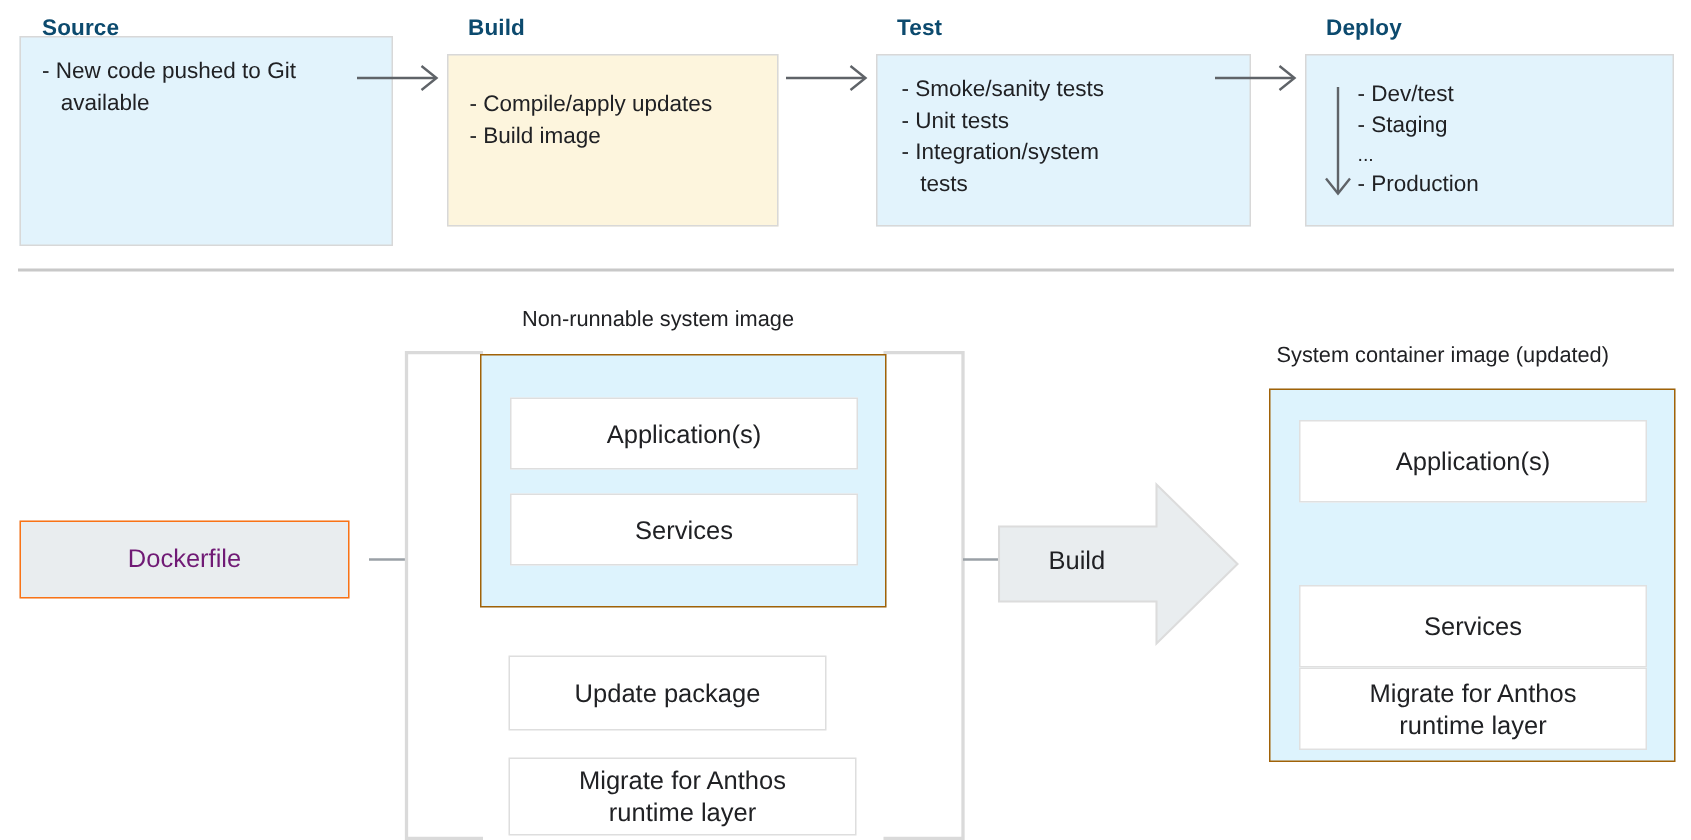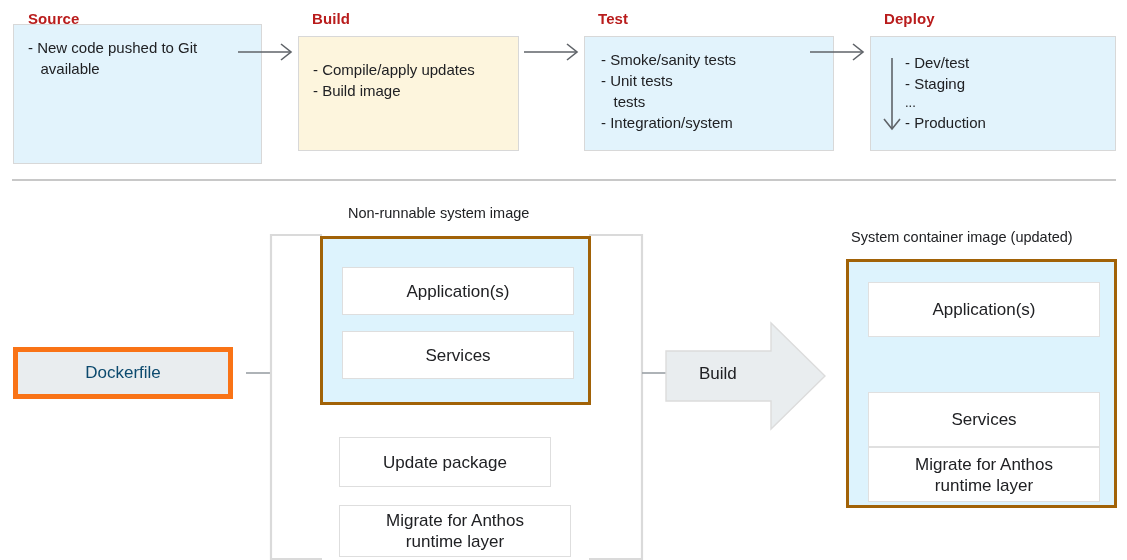--- a/index.html
+++ b/index.html
@@ -17,21 +17,21 @@
     height: 560px;
     overflow: hidden;
     background: #ffffff;
   }
   .abs { position: absolute; }
 
   
   .stage-title {
     font-size: 15px;
     font-weight: bold;
-    color: #b91c1c;
+    color: #0c4a6e;
     letter-spacing: .1px;
     white-space: nowrap;
   }
   .stage-box {
     box-sizing: border-box;
     border: 1px solid #d8d8d8;
     padding: 12px 14px 10px 14px;
   }
   .stage-box.blue { background: #e2f3fc; }
   .stage-box.cream { background: #fdf5dd; }
@@ -52,43 +52,43 @@
 
   
   .cap {
     font-size: 14.5px;
     color: #202124;
     white-space: nowrap;
   }
   .bluepanel {
     box-sizing: border-box;
     background: #ddf3fd;
-    border: 3px solid #a16207;
+    border: 1px solid #a16207;
   }
   .whitebox {
     box-sizing: border-box;
     background: #ffffff;
     border: 1px solid #dedede;
     display: flex;
     align-items: center;
     justify-content: center;
     text-align: center;
     font-size: 17px;
     line-height: 21px;
     color: #202124;
   }
   .greybox {
     box-sizing: border-box;
     background: #e9edef;
-    border: 5px solid #f97316;
+    border: 1px solid #f97316;
     display: flex;
     align-items: center;
     justify-content: center;
     font-size: 17px;
-    color: #0c4a6e;
+    color: #701a75;
   }
   .stackbox {
     box-sizing: border-box;
     background: #ffffff;
     border: 1px solid #e0e0e0;
     display: flex;
     align-items: center;
     justify-content: center;
     text-align: center;
     font-size: 17px;
@@ -135,22 +135,22 @@
       <line x1="0" y1="12" x2="52" y2="12" stroke="#5f6368" stroke-width="1.6"></line>
       <polyline points="43,4 53,12 43,20" fill="none" stroke="#5f6368" stroke-width="1.6"></polyline>
     </svg>
   </div>
 
   <div class="abs stage-title" style="left:598px; top:10px;">Test</div>
   <div class="abs stage-box blue" style="left:584px; top:36px; width:250px; height:115px;padding-left:16px;">
     <div class="stage-list">
       <div class="li">- Smoke/sanity tests</div>
       <div class="li">- Unit tests</div>
+      <div class="li">- Integration/system</div>
       <div class="li">   tests</div>
-      <div class="li">- Integration/system</div>
     </div>
   </div>
 
   <div class="abs" style="left:810px; top:40px;">
     <svg width="62" height="24" viewBox="0 0 62 24">
       <line x1="0" y1="12" x2="52" y2="12" stroke="#5f6368" stroke-width="1.6"></line>
       <polyline points="43,4 53,12 43,20" fill="none" stroke="#5f6368" stroke-width="1.6"></polyline>
     </svg>
   </div>
 

